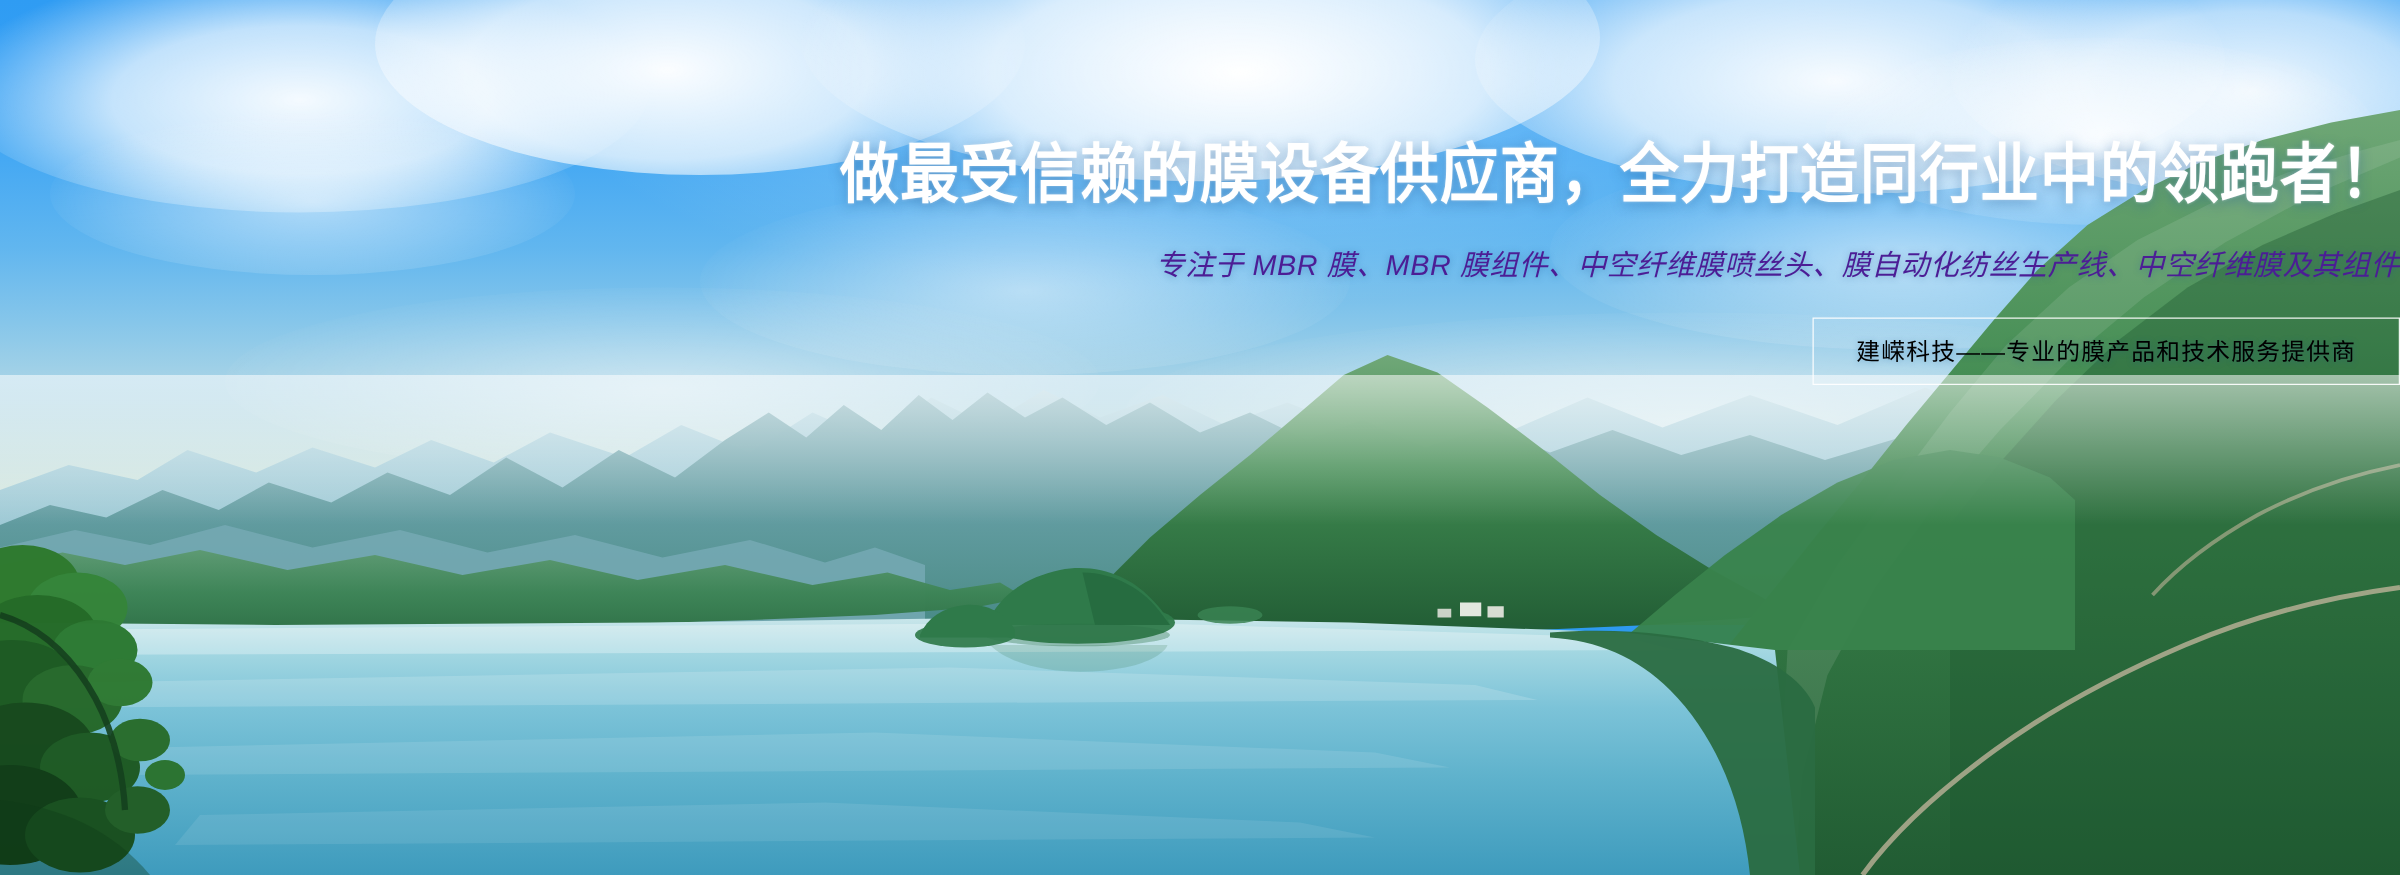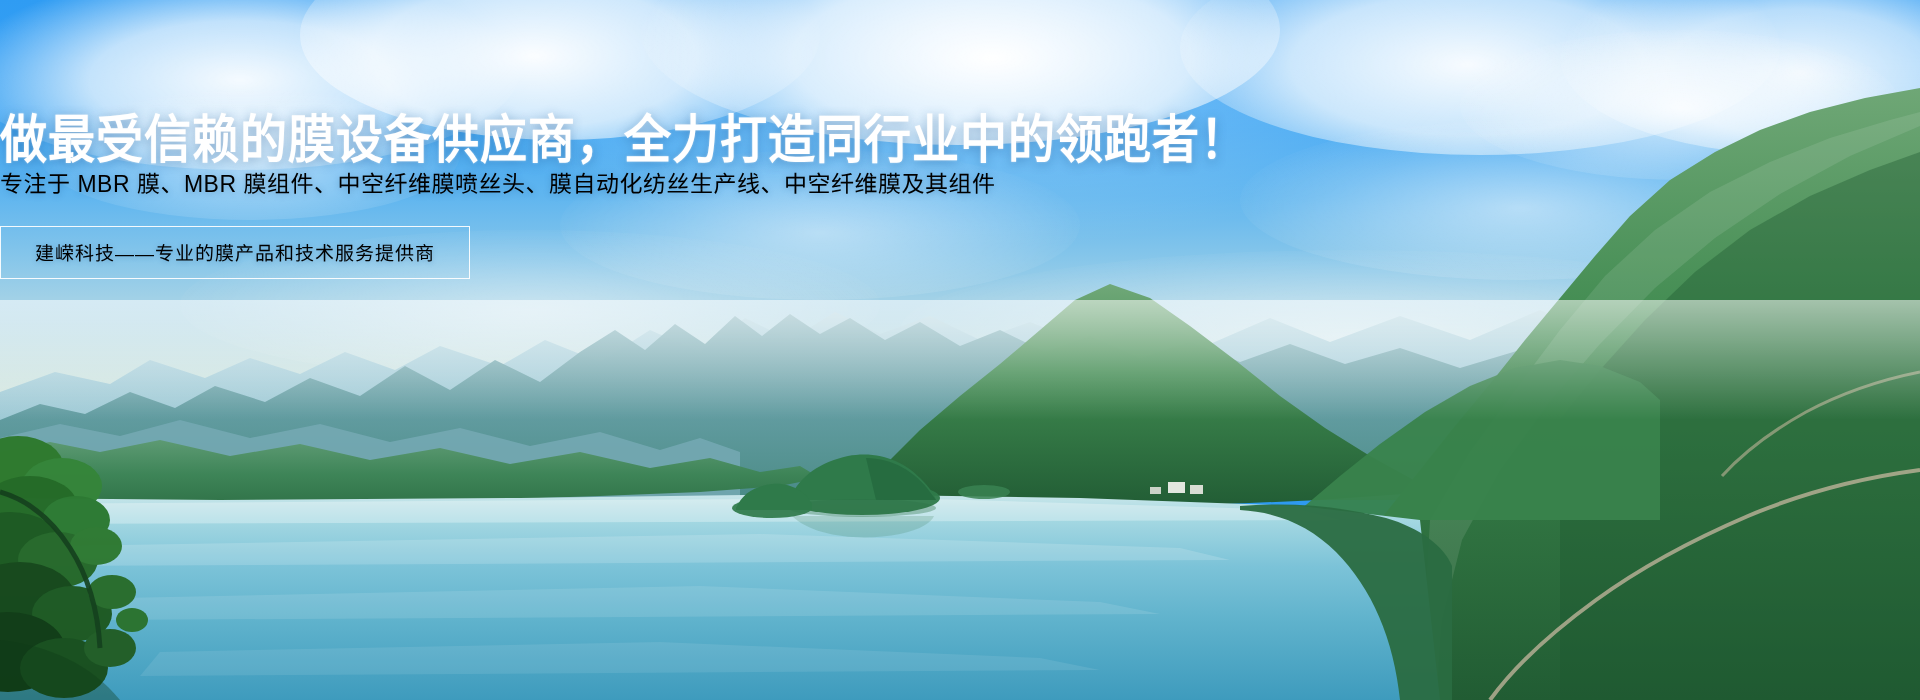--- a/index.html
+++ b/index.html
@@ -57,41 +57,43 @@
       background:radial-gradient(ellipse at 50% 55%, rgba(255,255,255,.42) 0%, rgba(255,255,255,.16) 46%, rgba(255,255,255,0) 78%);}
   .c11{left:900px;top:250px;width:900px;height:160px;
       background:radial-gradient(ellipse at 50% 55%, rgba(255,255,255,.46) 0%, rgba(255,255,255,.18) 46%, rgba(255,255,255,0) 78%);}
 
   
   .scene{position:absolute;left:0;top:0;width:1920px;height:700px;}
 
   
   .overlay{
     position:absolute;left:0;top:0;width:1920px;height:700px;
-    display:flex;flex-direction:column;align-items:flex-start;
+    display:flex;flex-direction:column;align-items:flex-end;
     pointer-events:none;
   }
   .headline{
     margin-top:96px;
     font-size:47px;
     font-weight:700;
     letter-spacing:1px;
     color:#ffffff;
     white-space:nowrap;
     text-shadow:0 2px 10px rgba(30,90,150,.45), 0 0 2px rgba(255,255,255,.6);
     transform:scaleY(1.12);
     transform-origin:center top;
   }
   .subline{
+    margin-top:28px;
     font-size:23px;
     font-weight:400;
-    color:#000000;
+    color:#4c1d95;
     letter-spacing:.5px;
     white-space:nowrap;
     text-shadow:0 1px 6px rgba(30,90,150,.40);
+    font-style:italic;
   }
   .tagbox{
     margin-top:27px;
     border:1px solid rgba(255,255,255,.92);
     padding:11px 34px 13px;
     font-size:19px;
     color:#000000;
     letter-spacing:1px;
     white-space:nowrap;
     text-shadow:0 1px 5px rgba(30,90,150,.35);

